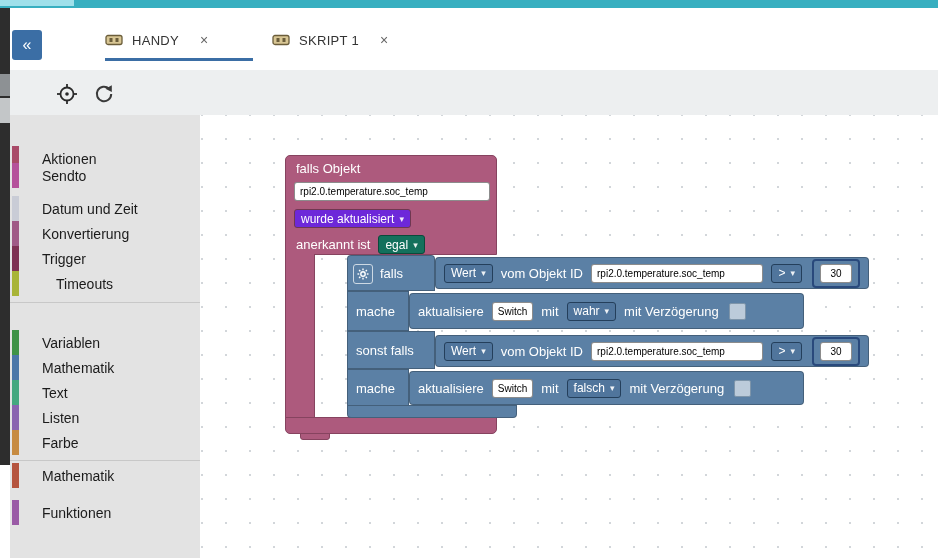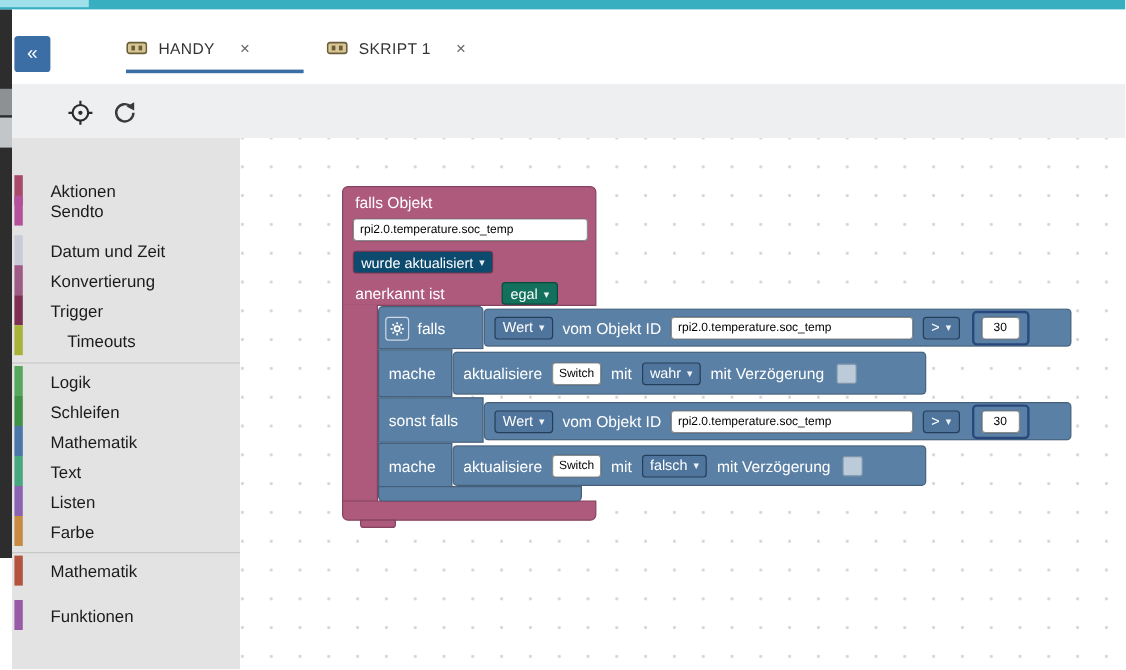--- a/index.html
+++ b/index.html
@@ -47,45 +47,45 @@
   .t-head{left:85px;top:40px;width:212px;height:100px;border-radius:5px 5px 0 0;}
   .t-spine{left:85px;top:139px;width:30px;height:164px;border-top:none;border-bottom:none;}
   .t-bottom{left:85px;top:302px;width:212px;height:17px;border-radius:0 0 5px 5px;}
   .t-foot{left:100px;top:318px;width:30px;height:7px;border-radius:0 0 3px 3px;}
   .t-title{position:absolute;left:10px;top:5px;color:#fff;font-size:13px;}
   .t-oid{position:absolute;left:8px;top:26px;width:196px;height:21px;font-size:12.5px;}
   .t-event{position:absolute;left:8px;top:53px;}
   .t-ack{position:absolute;left:10px;top:79px;display:flex;align-items:center;gap:8px;color:#fff;font-size:13px;}
 
   
-  .blk{position:absolute;border:1px solid rgba(0,0,0,.25);box-sizing:border-box;color:#fff;font-size:13px;}
+  .blk{position:absolute;border:1px solid rgba(0,0,0,.25);box-sizing:border-box;color:#fff;font-size:13px;margin-left:32px;}
   .flexblk{display:flex;align-items:center;padding:0 8px;gap:8px;border-radius:4px;}
   .r1{left:115px;top:140px;width:88px;height:36px;border-radius:4px 4px 0 0;display:flex;align-items:center;}
   .r1 .rowlabel{margin-left:32px;}
   .r2{left:115px;top:176px;width:62px;height:40px;display:flex;align-items:center;}
   .r3{left:115px;top:216px;width:88px;height:38px;display:flex;align-items:center;}
   .r4{left:115px;top:254px;width:62px;height:38px;display:flex;align-items:center;}
   .rowlabel{margin-left:8px;white-space:nowrap;}
   .bbottom{left:115px;top:290px;width:170px;height:13px;border-radius:0 0 4px 4px;}
-  .cond{left:203px;width:490px;height:32px;}
+  .cond{left:203px;width:434px;height:32px;}
   .cond1{top:142px;}
   .cond2{top:220px;}
   .act{left:177px;width:395px;height:36px;}
   .act1{top:178px;}
   .act2{top:256px;height:34px;}
 
   .gearsq{position:absolute;left:5px;top:8px;width:18px;height:18px;border:1px solid #cdd9e4;border-radius:3px;
           display:flex;align-items:center;justify-content:center;cursor:pointer;}
 
   
   .dd{display:inline-flex;align-items:center;gap:5px;background:#50759c;border:1px solid #243f5b;border-radius:3px;
       color:#fff;font-size:12px;padding:0 6px;height:19px;box-sizing:border-box;white-space:nowrap;cursor:pointer;}
   .dd .arr{font-size:9px;opacity:.9;}
-  .dd.mag{background:#0c4a6e;border-color:#6f3750;}
-  .dd.grn{background:#13705c;border-color:#0a4a3b;margin-left:40px;}
+  .dd.mag{background:#6d28d9;border-color:#6f3750;}
+  .dd.grn{background:#13705c;border-color:#0a4a3b;}
   .tfield{background:#fff;border:1px solid rgba(0,0,0,.45);border-radius:3px;color:#000;font-size:10px;
           padding:0 5px;height:19px;box-sizing:border-box;display:inline-flex;align-items:center;white-space:nowrap;cursor:text;}
   .numblk{display:inline-flex;align-items:center;justify-content:center;border:2px solid #29497c;border-radius:4px;
           padding:3px 6px;margin-left:2px;}
   .numblk .tfield{width:32px;justify-content:center;}
   .chk{width:15px;height:15px;background:#bccbda;border:1px solid #7e95aa;border-radius:2px;margin-left:2px;cursor:pointer;}
   .lbl{white-space:nowrap;}
 </style>
 </head>
 <body>
@@ -170,27 +170,23 @@
       <span class="strip" style="background: rgb(126, 48, 82);"></span>
       <span class="clabel">Trigger</span>
     </div>
     <div class="cat" style="top:156px;padding-left:14px;">
       <span class="strip" style="background: rgb(168, 180, 55);"></span>
       <span class="clabel">Timeouts</span>
     </div>
 
     <div class="sep" style="top:187px;"></div>
 
-    <div class="cat" style="top:190px;">
-      <span class="strip" style="background: rgb(87, 168, 92);"></span>
-      <span class="clabel">Logik</span>
-    </div>
     <div class="cat" style="top:215px;">
       <span class="strip" style="background: rgb(63, 147, 71);"></span>
-      <span class="clabel">Schleifen</span>
+      <span class="clabel">Variablen</span>
     </div>
     <div class="cat" style="top:240px;">
       <span class="strip" style="background: rgb(74, 118, 168);"></span>
       <span class="clabel">Mathematik</span>
     </div>
     <div class="cat" style="top:265px;">
       <span class="strip" style="background: rgb(69, 168, 127);"></span>
       <span class="clabel">Text</span>
     </div>
     <div class="cat" style="top:290px;">

